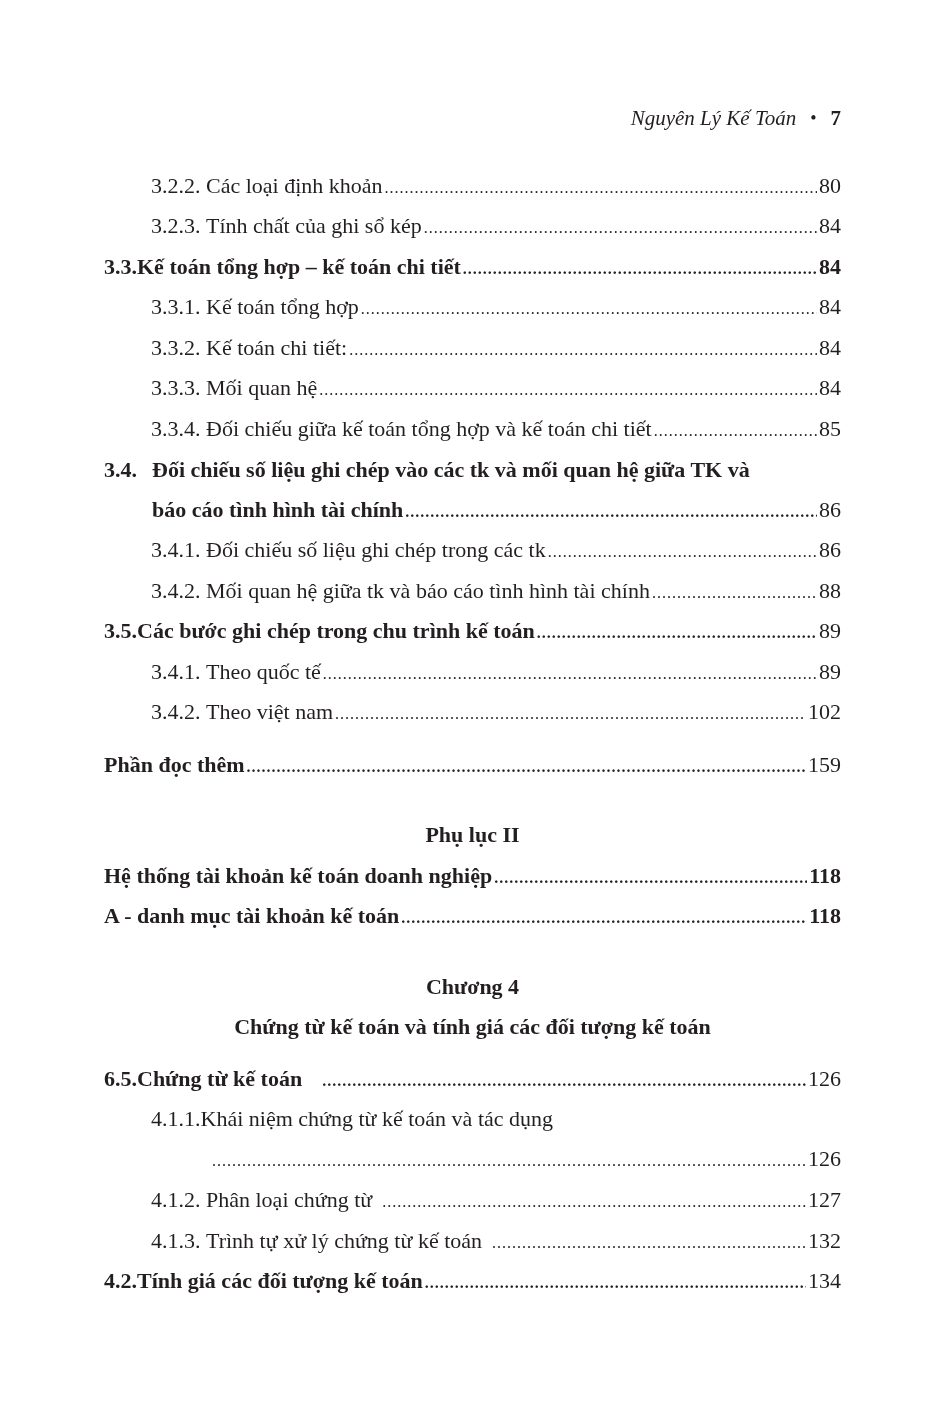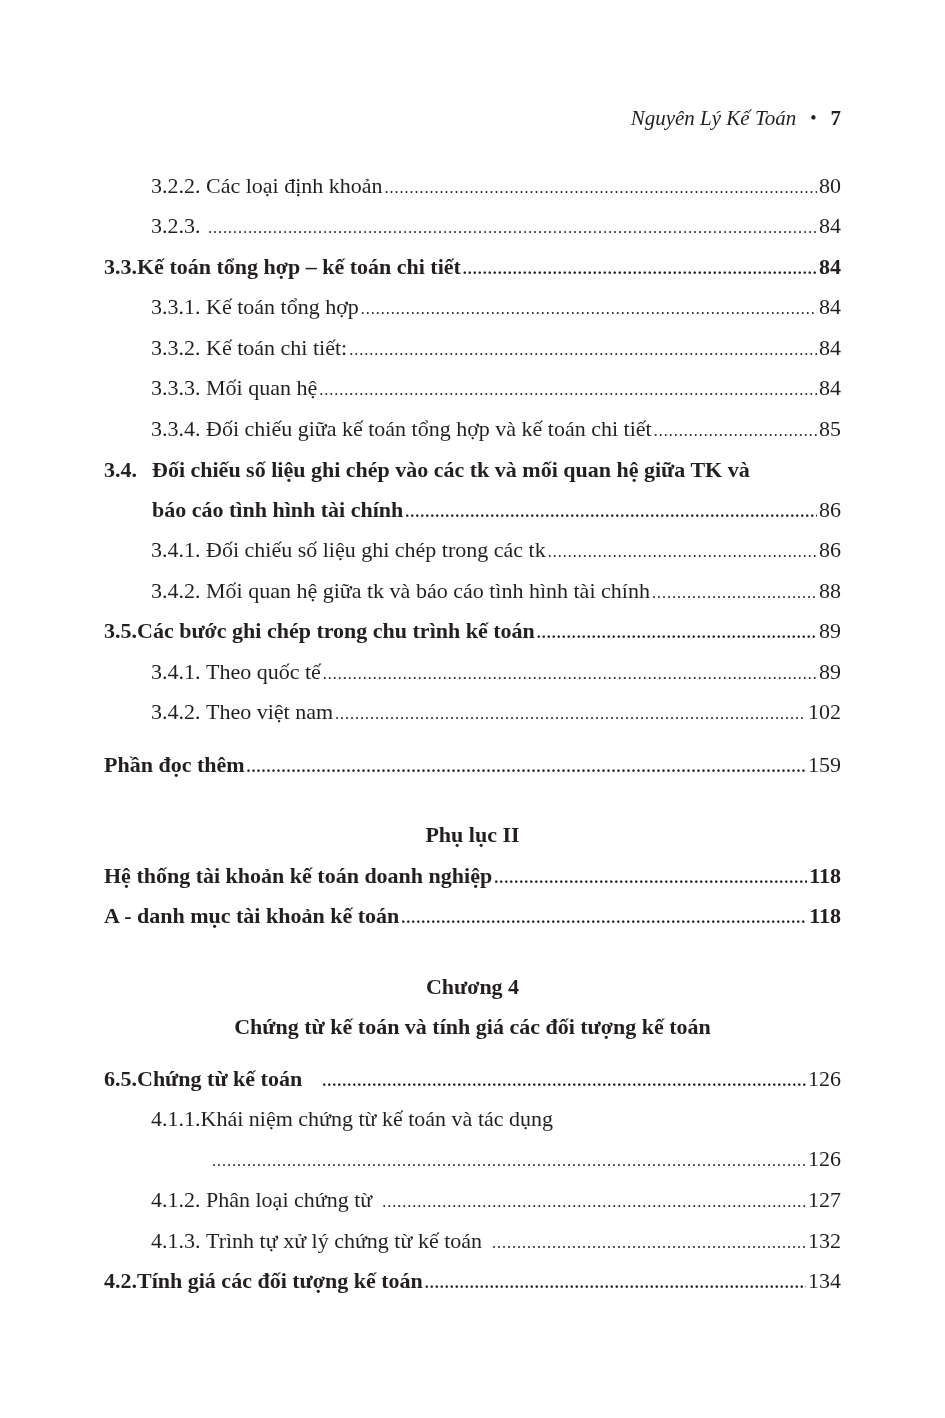--- a/index.html
+++ b/index.html
@@ -106,21 +106,21 @@
   <div class="toc-row" style="top:166px;">
     <div class="toc-inner" style="left:151px;">
       <span class="num">3.2.2.</span>&nbsp;<span class="title">Các loại định khoản</span>
       <span class="leader"></span>
       <span class="pg">80</span>
     </div>
   </div>
 
   <div class="toc-row" style="top:206px;">
     <div class="toc-inner" style="left:151px;">
-      <span class="num">3.2.3.</span>&nbsp;
+      <span class="num">3.2.3.</span>&nbsp;<span class="title">Tính chất của ghi sổ kép</span>
       <span class="leader"></span>
       <span class="pg">84</span>
     </div>
   </div>
 
   <div class="toc-row bold lvl1" style="top:247px;">
     <div class="toc-inner" style="left:104px;">
       <span class="num">3.3.</span>
         <span class="title">Kế toán tổng hợp – kế toán chi tiết</span>
       <span class="leader"></span>

